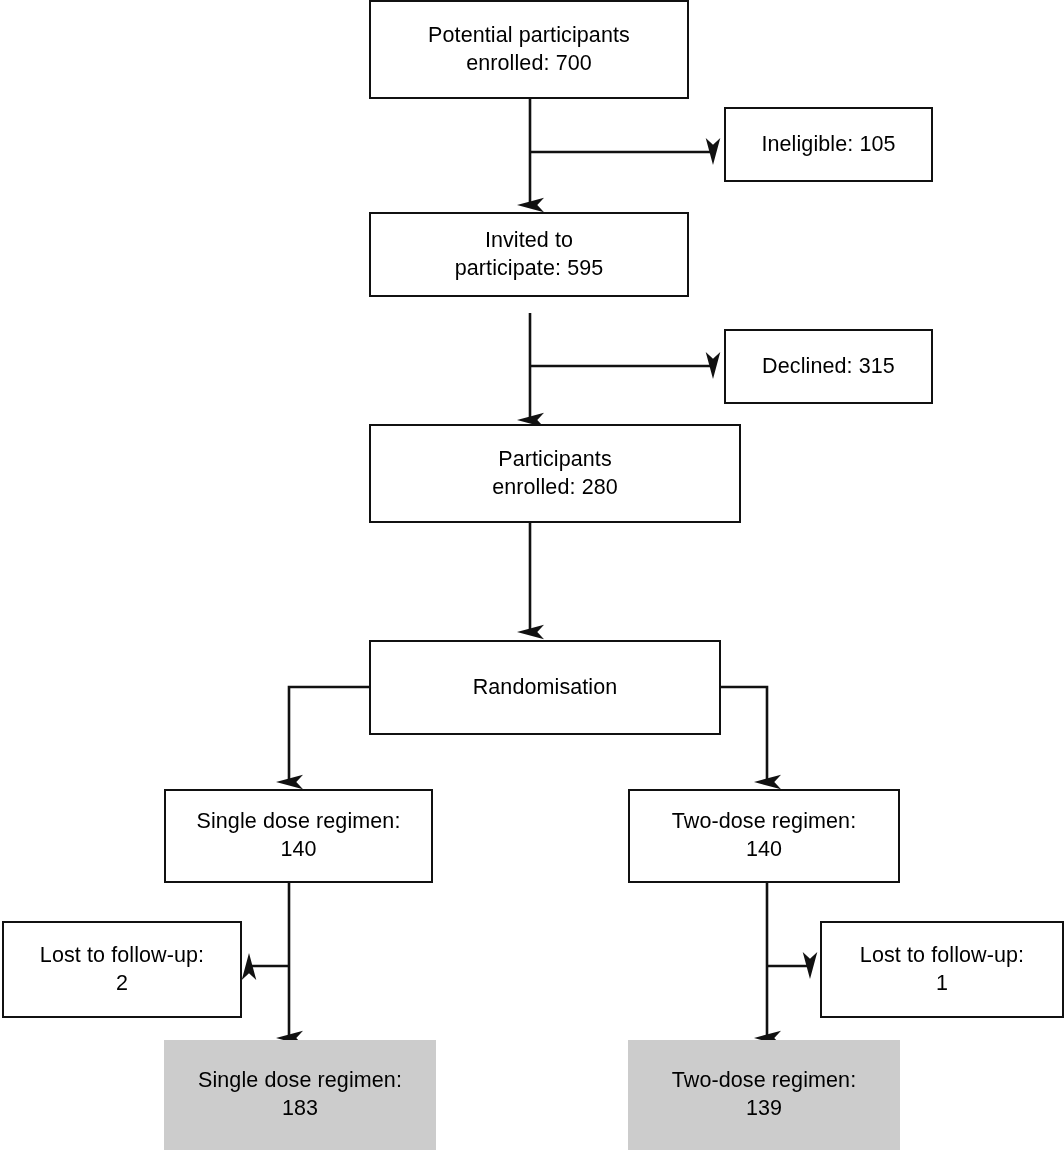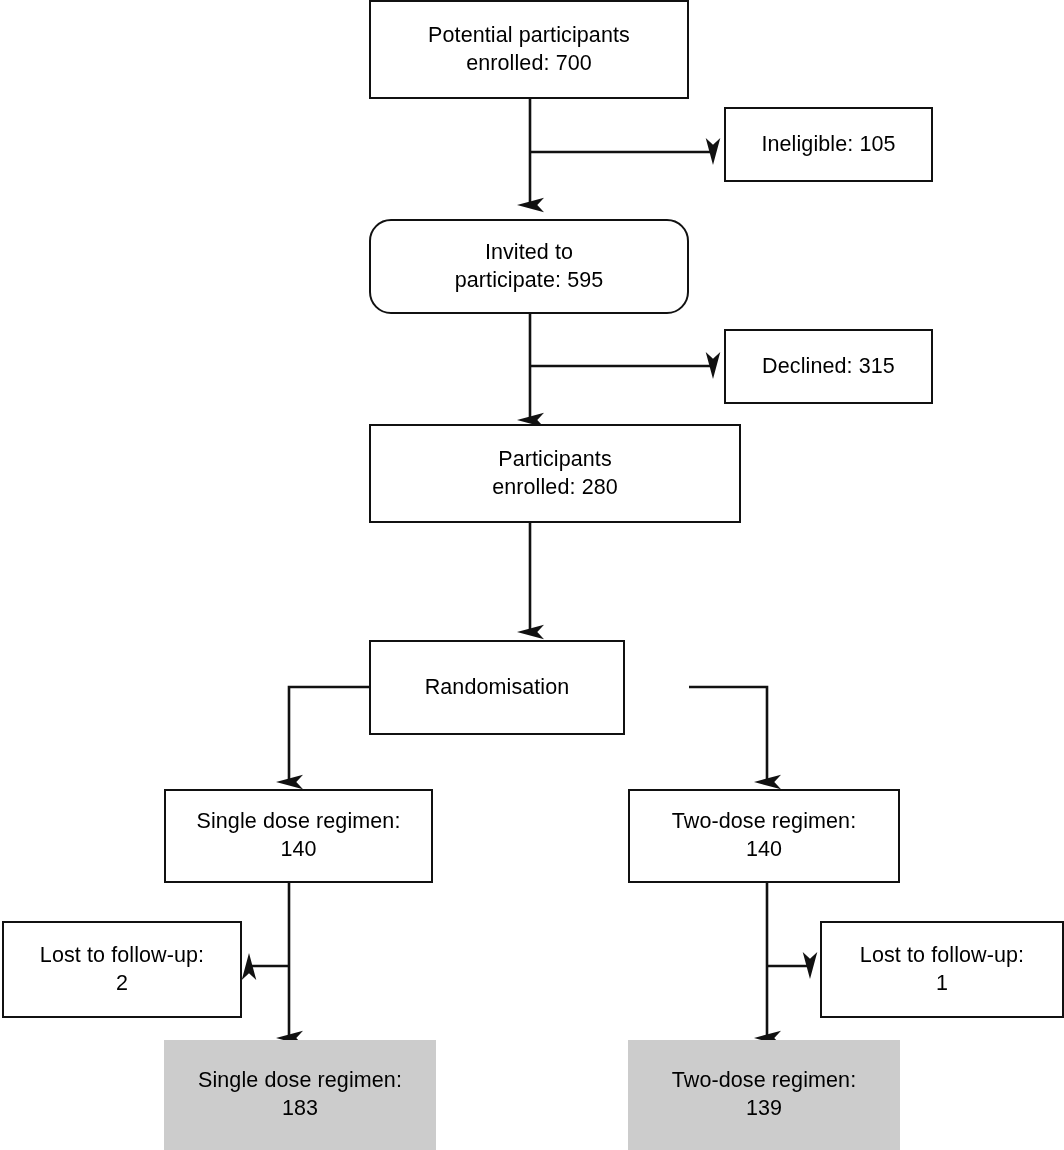--- a/index.html
+++ b/index.html
@@ -95,33 +95,33 @@
   </svg>
 
   <div class="node" style="left:369px; top:0px; width:320px; height:99px;">
     <span class="txt"><span>Potential participants</span><br><span>enrolled: </span><b>700</b></span>
   </div>
 
   <div class="node" style="left:724px; top:107px; width:209px; height:75px;">
     <span class="txt">Ineligible: 105</span>
   </div>
 
-  <div class="node" style="left:369px; top:219px; width:320px; height:95px;border-radius:22px;">
+  <div class="node" style="left:369px; top:212px; width:320px; height:85px;">
     <span class="txt"><span>Invited to</span><br><span>participate: </span><b>595</b></span>
   </div>
 
   <div class="node" style="left:724px; top:329px; width:209px; height:75px;">
     <span class="txt">Declined: 315</span>
   </div>
 
   <div class="node" style="left:369px; top:424px; width:372px; height:99px;">
     <span class="txt"><span>Participants</span><br><span>enrolled: </span><b>280</b></span>
   </div>
 
-  <div class="node" style="left:369px; top:640px; width:256px; height:95px;">
+  <div class="node" style="left:369px; top:640px; width:352px; height:95px;">
     <span class="txt">Randomisation</span>
   </div>
 
   <div class="node" style="left:164px; top:789px; width:269px; height:94px;">
     <span class="txt"><span>Single dose regimen:</span><br><b>140</b></span>
   </div>
 
   <div class="node" style="left:628px; top:789px; width:272px; height:94px;">
     <span class="txt"><span>Two-dose regimen:</span><br><b>140</b></span>
   </div>

